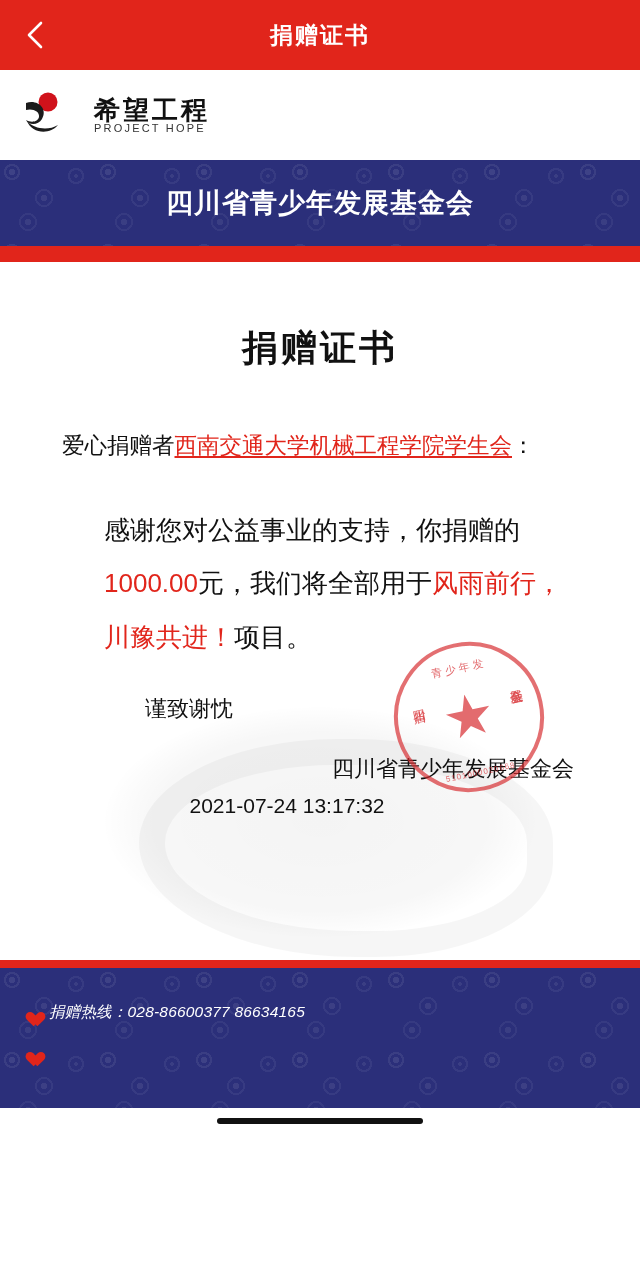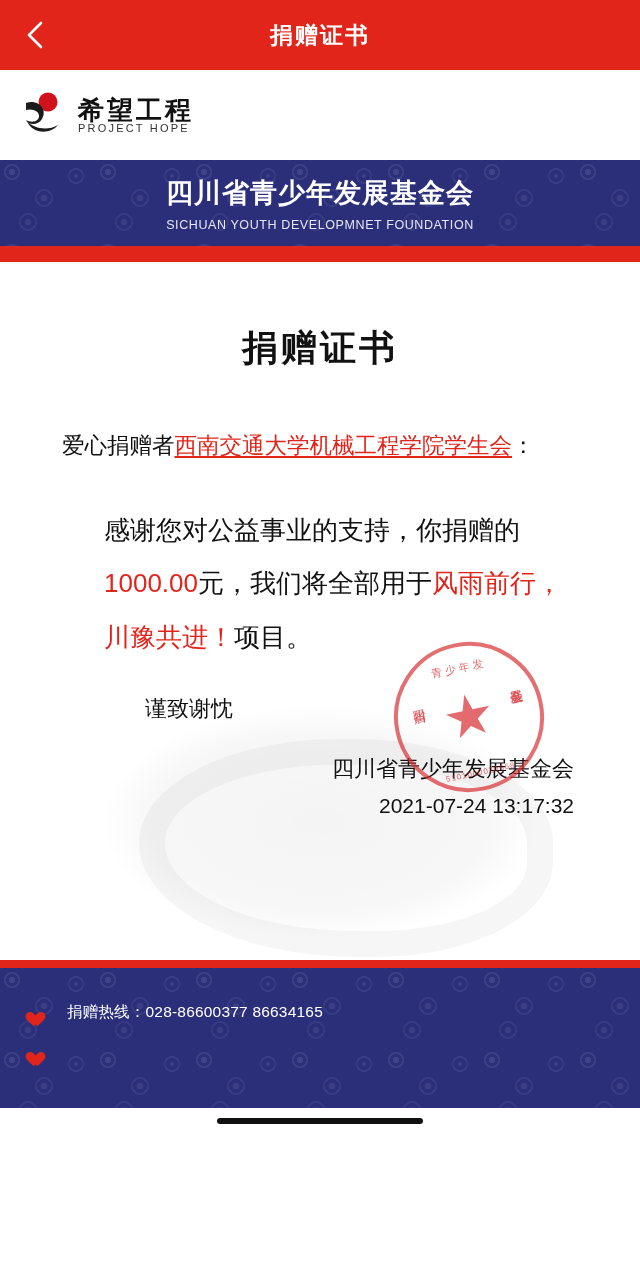--- a/index.html
+++ b/index.html
@@ -54,21 +54,21 @@
     height: 90px;
     background: #ffffff;
     display: flex;
     align-items: center;
     padding-left: 18px;
     flex: 0 0 90px;
   }
   .logo-wrap {
     display: flex;
     align-items: center;
-    gap: 8px;
+    gap: 24px;
   }
   .logo-mark {
     width: 52px;
     height: 52px;
     position: relative;
   }
   .logo-text {
     display: flex;
     flex-direction: column;
     justify-content: center;
@@ -205,21 +205,21 @@
   }
 
   .sign-block {
     margin-top: 26px;
     padding-right: 66px;
     text-align: right;
     position: relative;
     line-height: 1.75;
   }
   .sign-org { font-size: 22px; color: #111; }
-  .sign-date { font-size: 21px; color: #111; }
+  .sign-date { font-size: 21px; color: #111; text-align: center; }
 
   
   .seal {
     position: absolute;
     right: 96px;
     top: 380px;
     width: 150px;
     height: 150px;
     border-radius: 50%;
     border: 4px solid rgba(214,38,42,0.78);
@@ -274,22 +274,23 @@
     padding: 34px 0 0 22px;
   }
   .footer-top-rule {
     flex: 0 0 8px;
     height: 8px;
     background: #e1251b;
   }
   .foot-row {
     display: flex;
     align-items: center;
-    gap: 28px;
+    gap: 10px;
     margin-bottom: 22px;
+    font-style: italic;
   }
   .heart {
     width: 17px;
     height: 16px;
     position: relative;
     flex: 0 0 17px;
   }
   .heart::before, .heart::after {
     content: "";
     position: absolute;
@@ -349,21 +350,20 @@
       </div>
       <div class="logo-text">
         <div class="logo-cn">希望工程</div>
         <div class="logo-en">PROJECT HOPE</div>
       </div>
     </div>
   </div>
 
   <div class="blue-band">
     <div class="blue-cn">四川省青少年发展基金会</div>
-    <div class="blue-en">SICHUAN YOUTH DEVELOPMNET FOUNDATION</div>
   </div>
   <div class="red-rule"></div>
 
   <div class="cert-body">
     <div class="watermark"></div>
 
     <div class="cert-title">捐赠证书</div>
 
     <div class="salutation">
       <span>爱心捐赠者</span><span class="donor-name">西南交通大学机械工程学院学生会</span><span>：</span>

